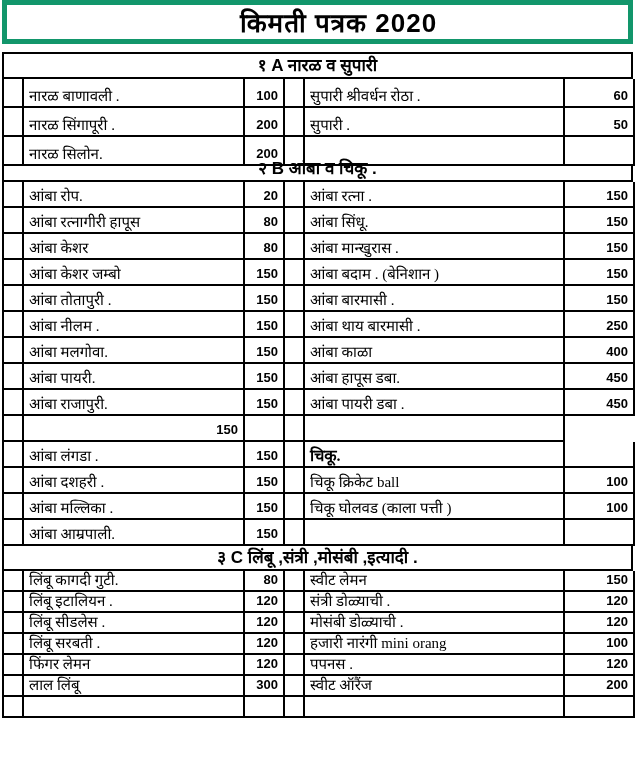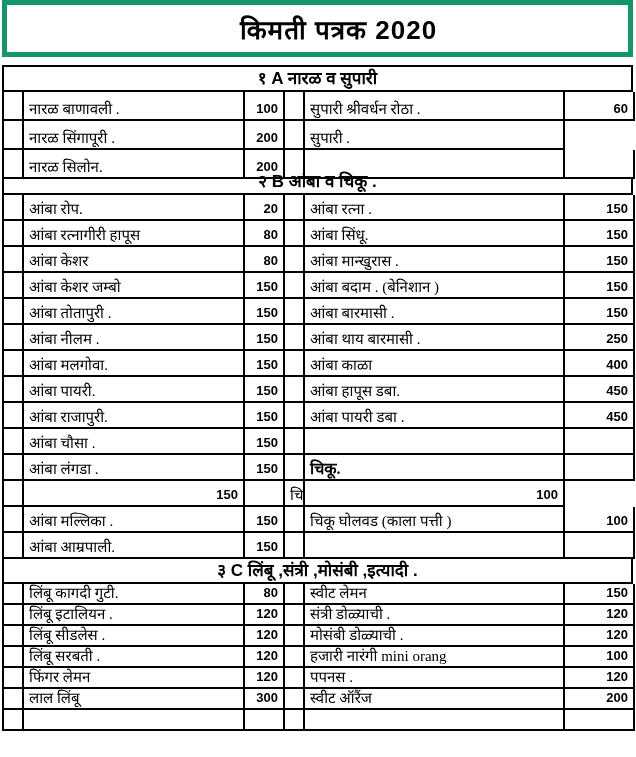--- a/index.html
+++ b/index.html
@@ -5,21 +5,21 @@
   html,body{margin:0;padding:0;background:#fff;}
   body{
     width:636px;height:757px;position:relative;
     font-family:"Liberation Sans","DejaVu Sans",sans-serif;
     color:#000;
   }
   .sheet{position:absolute;top:0;left:0;width:636px;height:757px;background:#fff;}
 
   
   .title-box{
-    margin:0 3px 0 2px;height:57px;box-sizing:border-box;
+    margin:0 3px 0 2px;height:44px;box-sizing:border-box;
     border:5px solid var(--green);
     display:flex;align-items:center;justify-content:center;
     background:#fff;
     padding-left:42px;
   }
   .title-box .title{
     font-size:26px;font-weight:700;letter-spacing:1px;
   }
 
   
@@ -66,20 +66,21 @@
         <div class="cell gutter"></div>
         <div class="cell item">सुपारी श्रीवर्धन रोठा .</div>
         <div class="cell price">60</div>
       </div>
       <div class="row s0">
         <div class="cell gutter"></div>
         <div class="cell item">नारळ सिंगापूरी .</div>
         <div class="cell price">200</div>
         <div class="cell gutter"></div>
         <div class="cell item">सुपारी .</div>
+        <div class="cell price">50</div>
       </div>
       <div class="row s0">
         <div class="cell gutter"></div>
         <div class="cell item">नारळ सिलोन.</div>
         <div class="cell price">200</div>
         <div class="cell gutter"></div>
         <div class="cell item"></div>
         <div class="cell price"></div>
       </div>
       <div class="section-header sh1">२ B आंबा व चिकू .</div>
@@ -150,36 +151,36 @@
       <div class="row s1">
         <div class="cell gutter"></div>
         <div class="cell item">आंबा राजापुरी.</div>
         <div class="cell price">150</div>
         <div class="cell gutter"></div>
         <div class="cell item">आंबा पायरी डबा .</div>
         <div class="cell price">450</div>
       </div>
       <div class="row s1">
         <div class="cell gutter"></div>
-        <div class="cell item">आंबा चौसा .</div>
         <div class="cell price">150</div>
         <div class="cell gutter"></div>
         <div class="cell item"></div>
         <div class="cell price"></div>
       </div>
       <div class="row s1">
         <div class="cell gutter"></div>
         <div class="cell item">आंबा लंगडा .</div>
         <div class="cell price">150</div>
         <div class="cell gutter"></div>
         <div class="cell item bold-item">चिकू.</div>
         <div class="cell price"></div>
       </div>
       <div class="row s1">
         <div class="cell gutter"></div>
+        <div class="cell item">आंबा दशहरी .</div>
         <div class="cell price">150</div>
         <div class="cell gutter"></div>
         <div class="cell item">चिकू क्रिकेट ball</div>
         <div class="cell price">100</div>
       </div>
       <div class="row s1">
         <div class="cell gutter"></div>
         <div class="cell item">आंबा मल्लिका .</div>
         <div class="cell price">150</div>
         <div class="cell gutter"></div>

